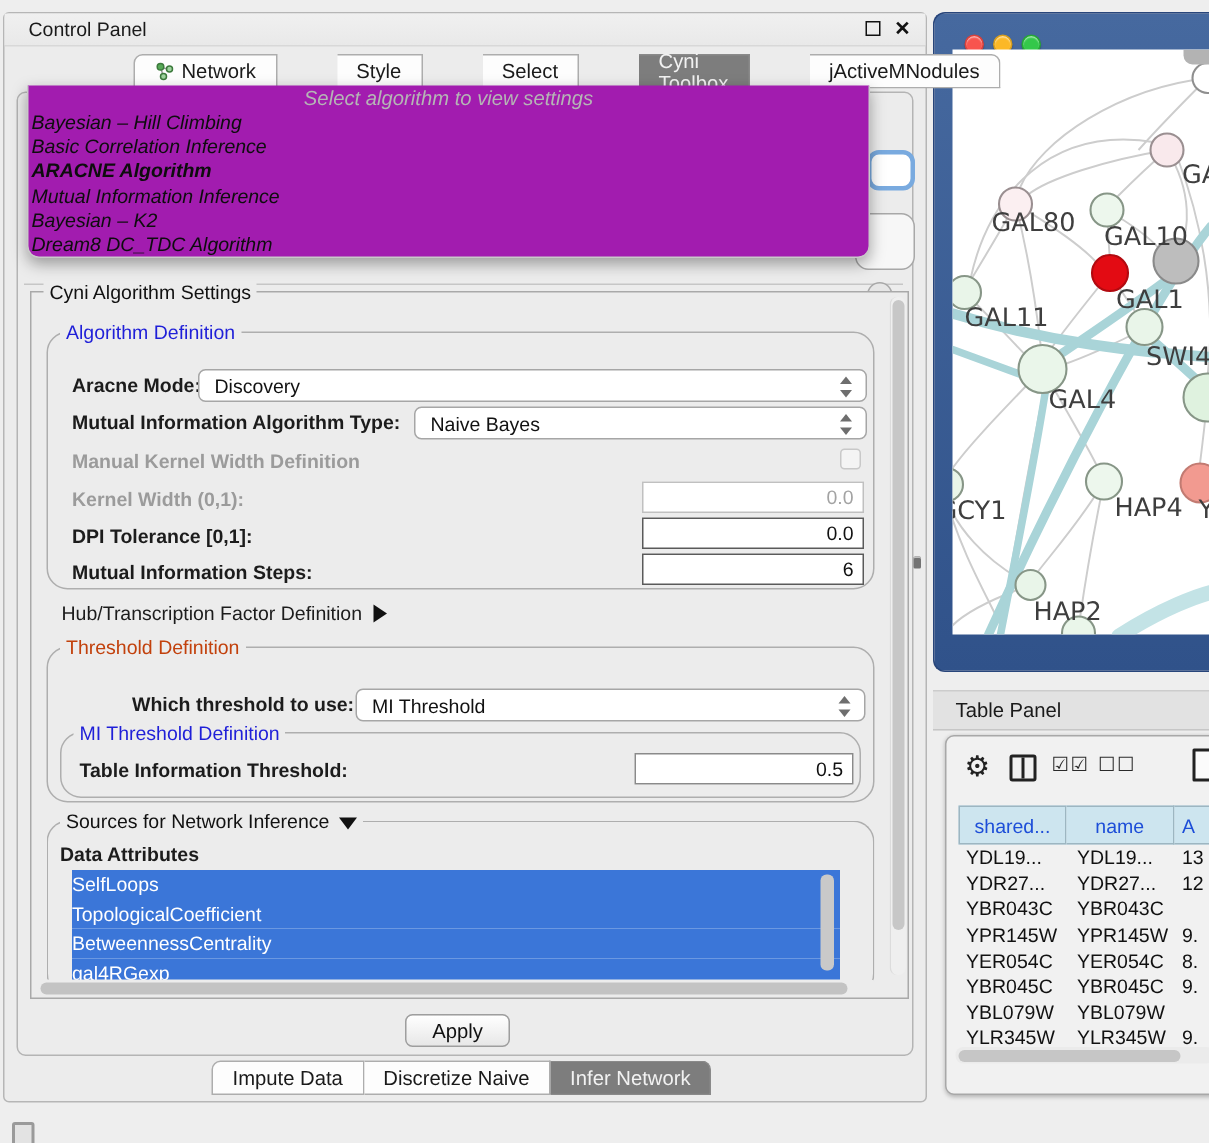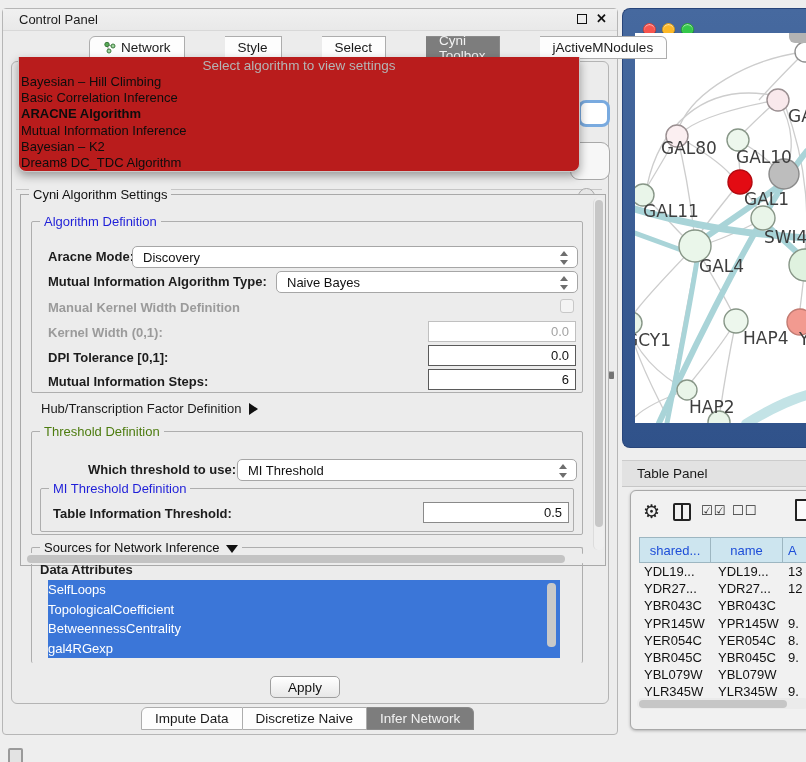--- a/index.html
+++ b/index.html
@@ -33,27 +33,27 @@
   
   .frag-hline { position:absolute; left:4px; top:127px; right:6px; height:1px; background:#c6c6c6; }
   .frag-combo2 { position:absolute; left:558px; top:80px; width:40px; height:38px;
     border:1.5px solid #a8a8a8; border-radius:9px; background:#f7f7f7; }
   .frag-blue-combo { position:absolute; left:566px; top:38px; width:32px; height:27px;
     border:3px solid #79aadf; border-radius:8px; background:#fff; }
   .frag-knob { position:absolute; left:566px; top:126px; width:17px; height:17px;
     border:1.5px solid #a8a8a8; border-radius:50%; background:#e6e6e6; }
 
   
-  .grp { position:absolute; border:1px solid #aeaeae; border-radius:2px;text-decoration:underline; }
+  .grp { position:absolute; border:1px solid #aeaeae; border-radius:14px;text-decoration:underline; }
   .grp-title { position:absolute; top:-8px; left:8px; background:#ececec; padding:0 4px;
     font-size:13px; color:#111; white-space:nowrap; }
   .grp-title.blue { color:#1f1fd8; }
-  .grp-title.green { color:#4d7c0f; }
-
-  .settings { position:absolute; left:8px; top:132px; width:586px; height:372px;
+  .grp-title.green { color:#c2410c; }
+
+  .settings { position:absolute; left:8px; top:132px; width:586px; height:472px;
     border:1px solid #a9a9a9; background:#ececec; }
   .vscroll { position:absolute; right:1px; top:3px; width:11px; bottom:15px;
     background:#efefef; border-left:1px solid #dcdcdc; border-radius:5px; }
   .vthumb { position:absolute; left:1px; right:1px; top:2px; height:93%;
     background:#c7c7c7; border-radius:5px; }
   .hscroll { position:absolute; left:4px; bottom:1px; height:11px; width:calc(100% - 24px);
     background:#ececec; border-radius:5px; }
   .hthumb { position:absolute; left:2px; top:1.5px; height:8px; width:96%;
     background:#c3c3c3; border-radius:4px; }
 
@@ -92,22 +92,22 @@
     background:#c9c9c9; border-radius:4px; }
 
   .apply { position:absolute; left:258px; top:614px; width:70px; height:22px;
     border:1px solid #9e9e9e; border-radius:5px; background:linear-gradient(#ffffff,#e7e7e7);
     font-size:13.5px; color:#111; display:flex; align-items:center; justify-content:center; }
 
   .bottom-tabs { position:absolute; left:138px; top:698px; display:flex; height:23px; z-index:5; }
 
   
   .popup { position:absolute; left:18px; top:57px; width:562px; height:115px; z-index:50;
-    background:#b91c1c; border:1px solid #c9c9c9; border-top:none; border-radius:0 0 8px 8px;
-    box-shadow:0 4px 10px rgba(0,0,0,.35); overflow:hidden; }
+    background:#a21caf; border:1px solid #c9c9c9; border-top:none; border-radius:0 0 8px 8px;
+    box-shadow:0 4px 10px rgba(0,0,0,.35); overflow:hidden;font-style:italic; }
   .dd-prompt { text-align:center; color:#b5b5b5; font-size:13.5px; height:17px; line-height:17px; }
   .dd-item { font-size:13px; color:#0d0d0d; height:16.2px; line-height:16.2px; padding-left:2px; }
   .dd-item.sel { font-weight:bold; }
 
   
   .net-win { position:absolute; left:622px; top:8px; width:184px; height:440px;
     background:linear-gradient(#46699f,#30528a); border-radius:8px 0 0 8px;
     border-left:1px solid #28457a; border-top:1px solid #28457a; border-bottom:1px solid #28457a; }
   .lights { position:absolute; left:20px; top:14px; display:flex; gap:6px; }
   .light { width:13px; height:13px; border-radius:50%;

